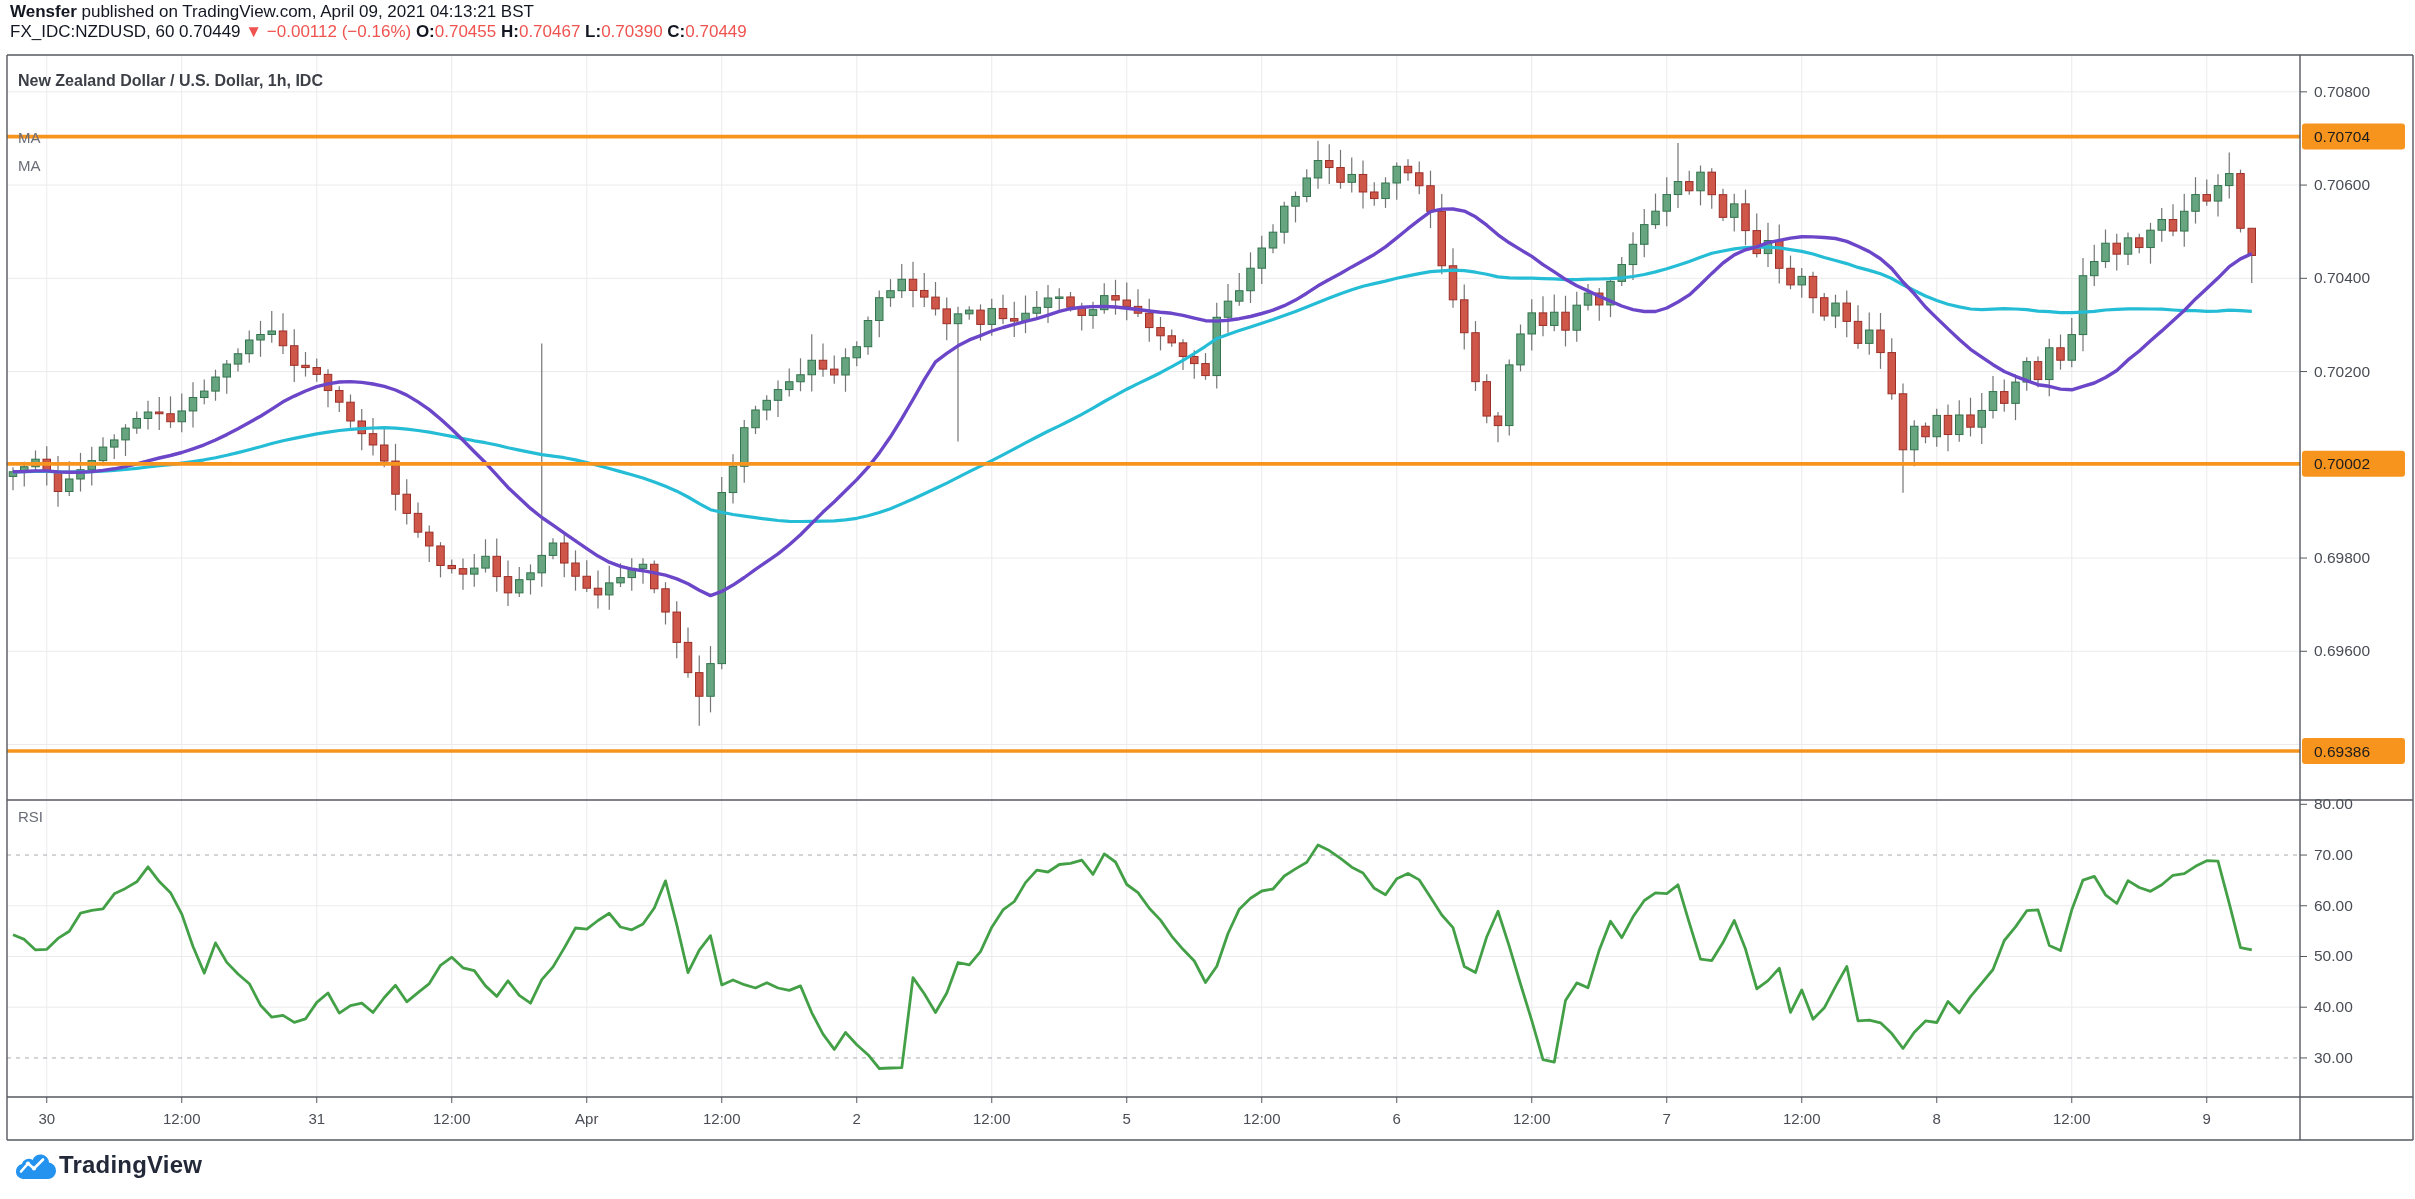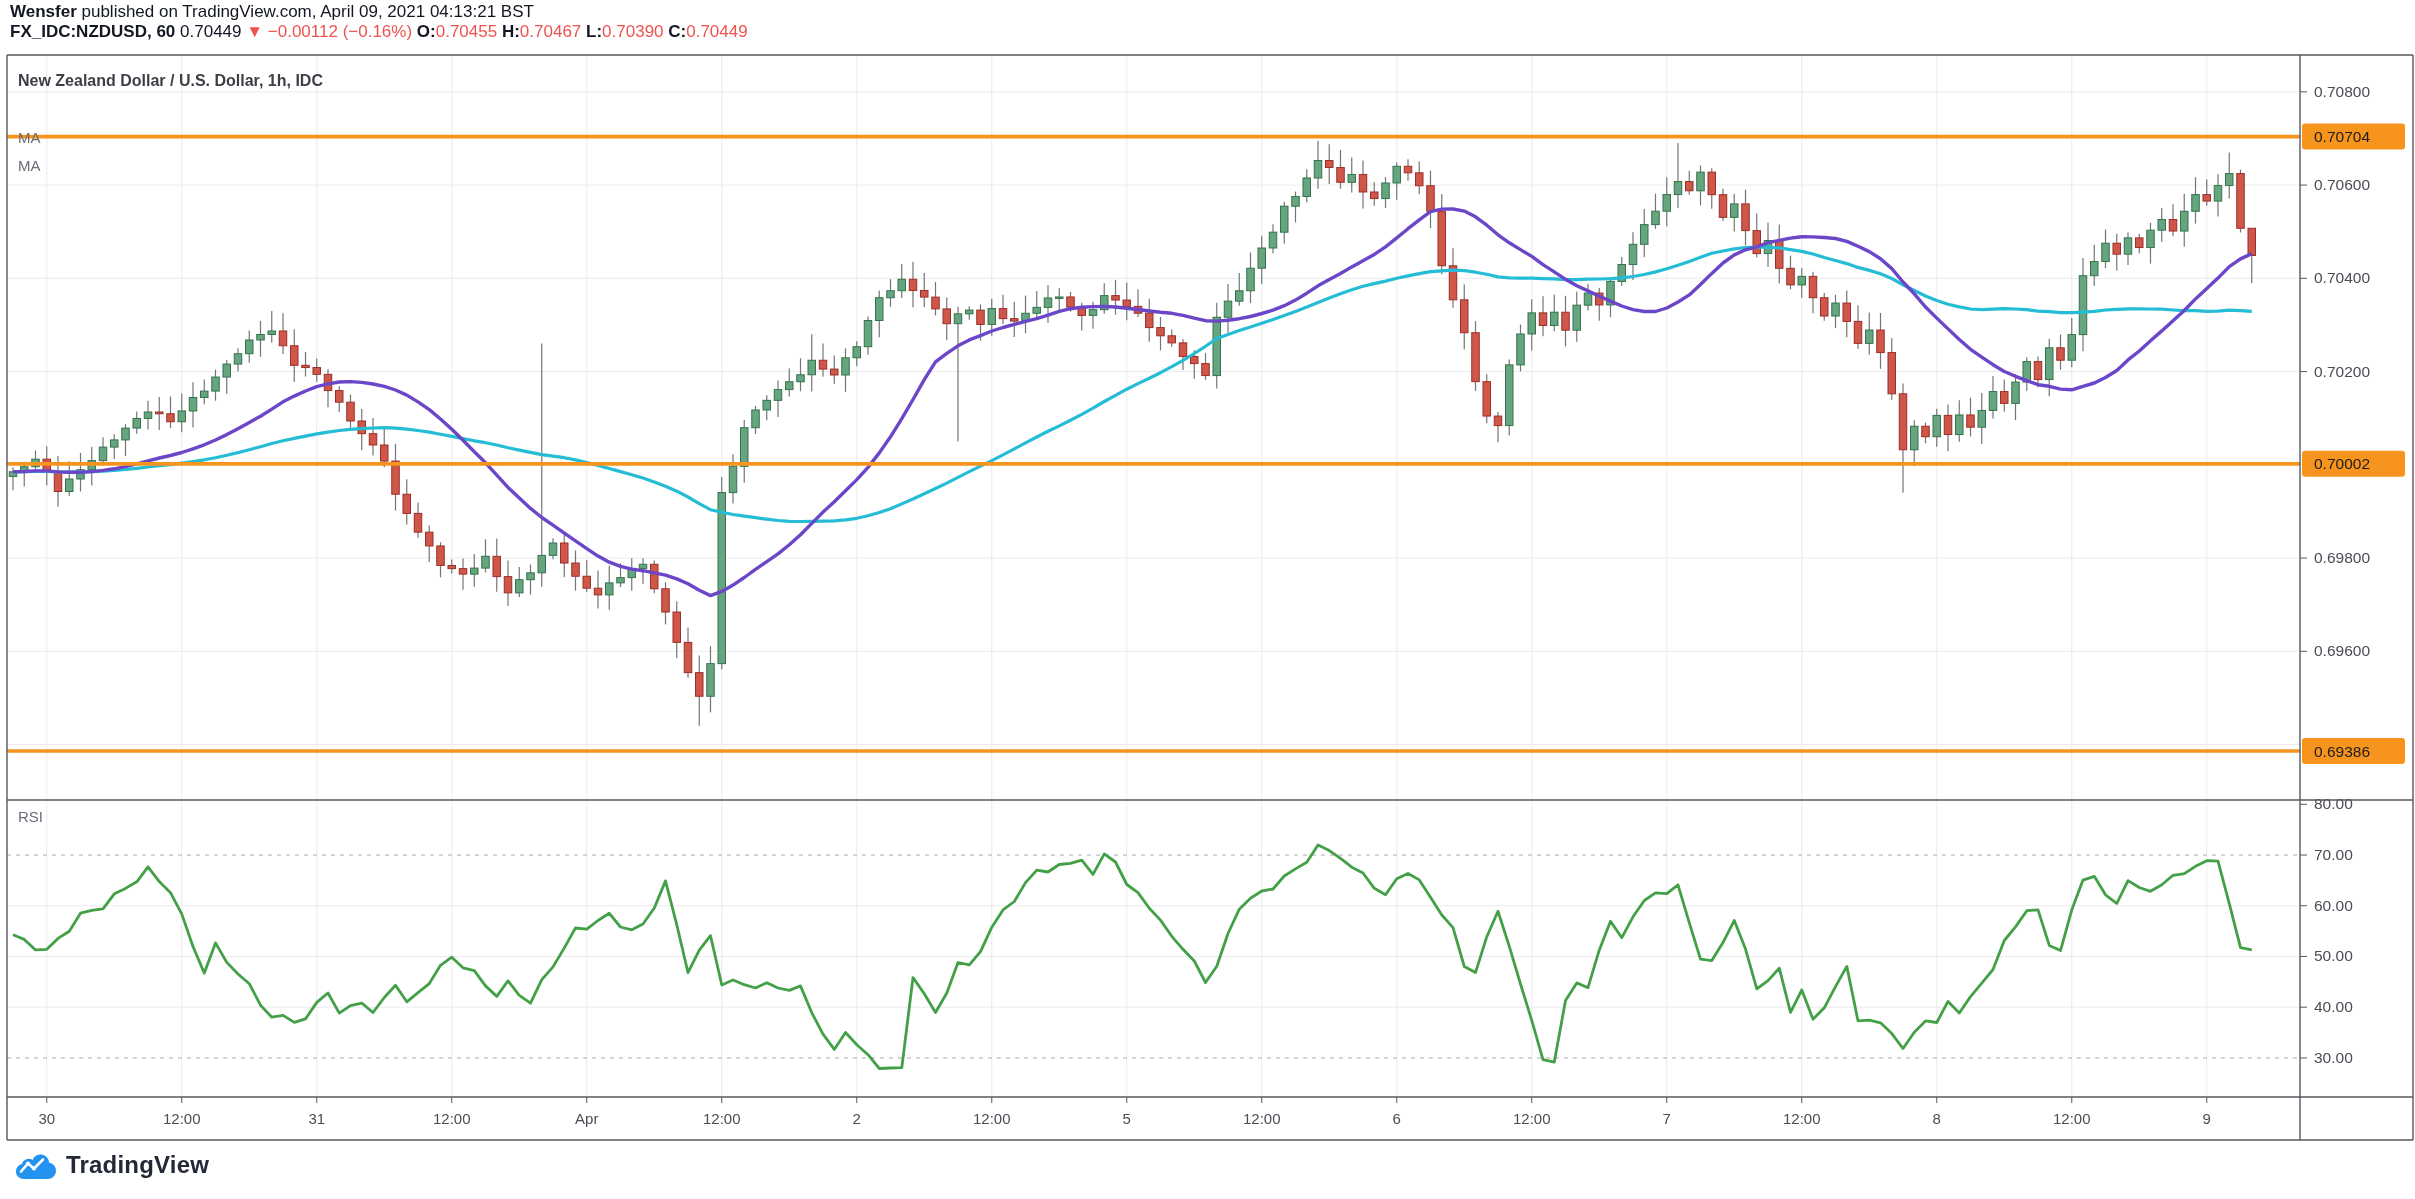--- a/index.html
+++ b/index.html
@@ -1,25 +1,25 @@
 <!DOCTYPE html>
 <html><head>
 <meta charset="utf-8">
 <style>
   html,body{margin:0;padding:0;background:#fff;overflow:hidden;}
   #page{position:relative;width:1926px;height:1199px;background:#fff;
         font-family:"Liberation Sans",sans-serif;color:#131722;}
   .hdr{position:absolute;left:10px;white-space:pre;font-size:17px;color:#131722;}
   .hdr b{font-weight:700;}
   .red{color:#ef5350;}
-  .sym{font-weight:700;}
+  .sym{font-weight:400;}
   #chart-svg{position:absolute;left:0;top:0;}
   .overlay-label{position:absolute;font-size:15px;color:#6a6d78;margin-top:16px;}
   #pane-title{position:absolute;left:18px;top:72px;font-size:16px;font-weight:700;color:#3c3f46;}
-  #footer{position:absolute;left:12px;top:1150px;display:flex;align-items:center;gap:8px;}
+  #footer{position:absolute;left:12px;top:1150px;display:flex;align-items:center;gap:1px;}
   #footer-text{font-size:24px;font-weight:700;color:#24293a;letter-spacing:.2px;}
 </style>
 </head>
 <body>
 
 <div id="page">
 
   <div class="hdr" style="top:2px"><b>Wensfer</b><span> published on TradingView.com, April 09, 2021 04:13:21 BST</span></div>
 
   <div class="hdr" style="top:22px"><span class="sym">FX_IDC:NZDUSD, 60</span><span> </span><span>0.70449</span><span> </span><span class="red">▼</span><span class="red"> </span><span class="red">−0.00112 (−0.16%)</span><span> </span><b>O:</b><span class="red">0.70455</span><span> </span><b>H:</b><span class="red">0.70467</span><span> </span><b>L:</b><span class="red">0.70390</span><span> </span><b>C:</b><span class="red">0.70449</span></div>

